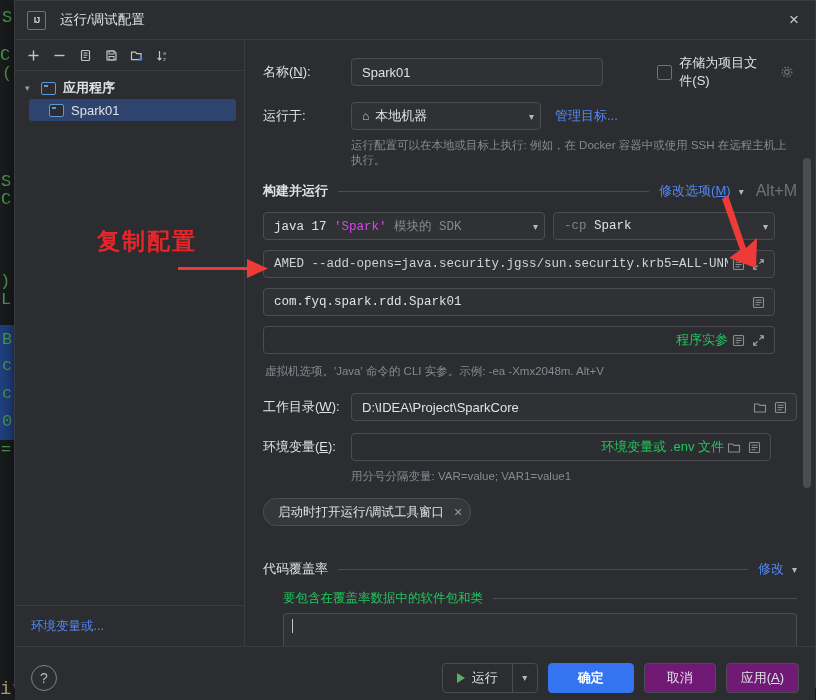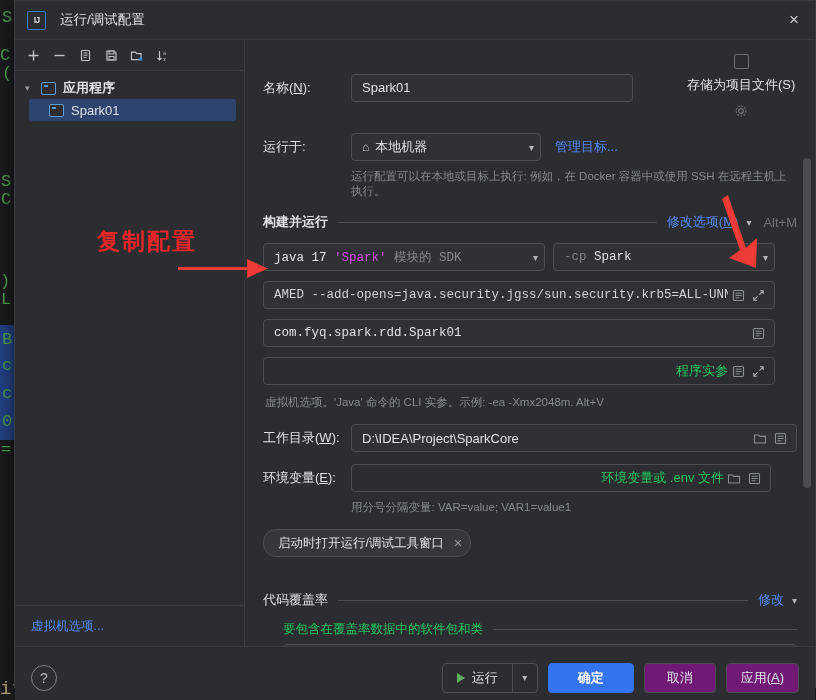--- a/index.html
+++ b/index.html
@@ -213,21 +213,20 @@
     cursor: pointer; flex: none;
     opacity: .85;
   }
 
   #name-field { width: 282px; }
 
   #store-wrap {
     display: flex; align-items: center;
     margin-left: 54px;
     gap: 7px;
-    flex-direction: column;
   }
   .checkbox {
     width: 13px; height: 13px;
     border: 1.4px solid #6d7177;
     border-radius: 2px;
     background: #2b2d30;
     cursor: pointer;
     flex: none;
   }
   #store-label { font-size: 13px; color: #dfe1e5; cursor: pointer; }
@@ -246,21 +245,21 @@
 
   
   .section {
     display: flex; align-items: center;
     margin: 0 0 12px 0;
   }
   .section .stitle { font-size: 13px; color: #dfe1e5; font-weight: bold; }
   .section .sline { flex: 1; height: 1px; background: #4a4c50; margin: 0 10px; }
   .section .slink { font-size: 13px; color: #548af7; cursor:pointer; }
   .section .slink u { text-decoration: underline; }
-  .section .skey { font-size: 13px; color: #6e7277; margin-left: 12px; }
+  .section .skey { font-size: 16px; color: #6e7277; margin-left: 12px; }
 
   
   #sdk-row { display:flex; gap: 8px; margin-bottom: 10px; }
   #sdk-field { width: 282px; justify-content: space-between; }
   #cp-field { width: 222px; justify-content: space-between; }
   .cp-flag { color:#7f8489; }
   .sdk-dim { color:#868a91; }
   .sdk-quote { color:#d946ef; }
 
   #vm-field, #main-field, #args-field { width: 512px; margin-bottom: 10px; }
@@ -468,21 +467,21 @@
           <span class="node-icon"></span>
           <span class="label">应用程序</span>
         </div>
         <div class="tree-row child selected">
           <span class="node-icon"></span>
           <span class="label">Spark01</span>
         </div>
         <div id="annotation-copy">复制配置</div>
       </div>
 
-      <div id="edit-templates">虚拟机选项...</div>
+      <div id="edit-templates">环境变量或...</div>
     </div>
 
     <div id="right-pane">
 
       
       <div class="row">
         <div class="lbl">名称(<u>N</u>):</div>
         <div class="field" id="name-field">
           <span class="val">Spark01</span>
         </div>

